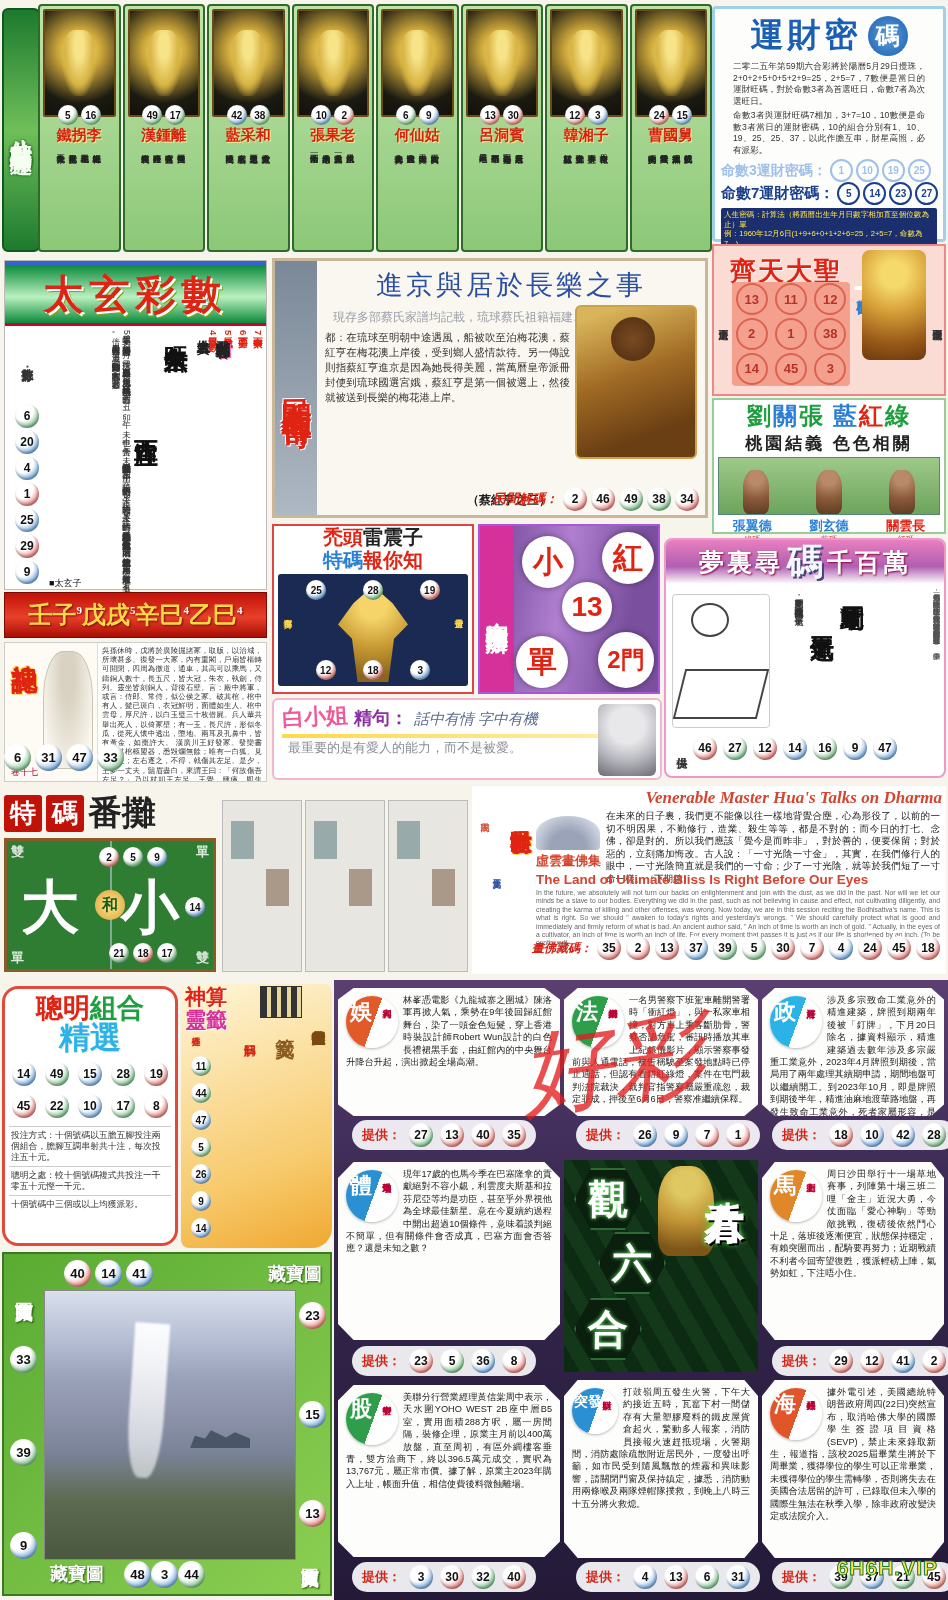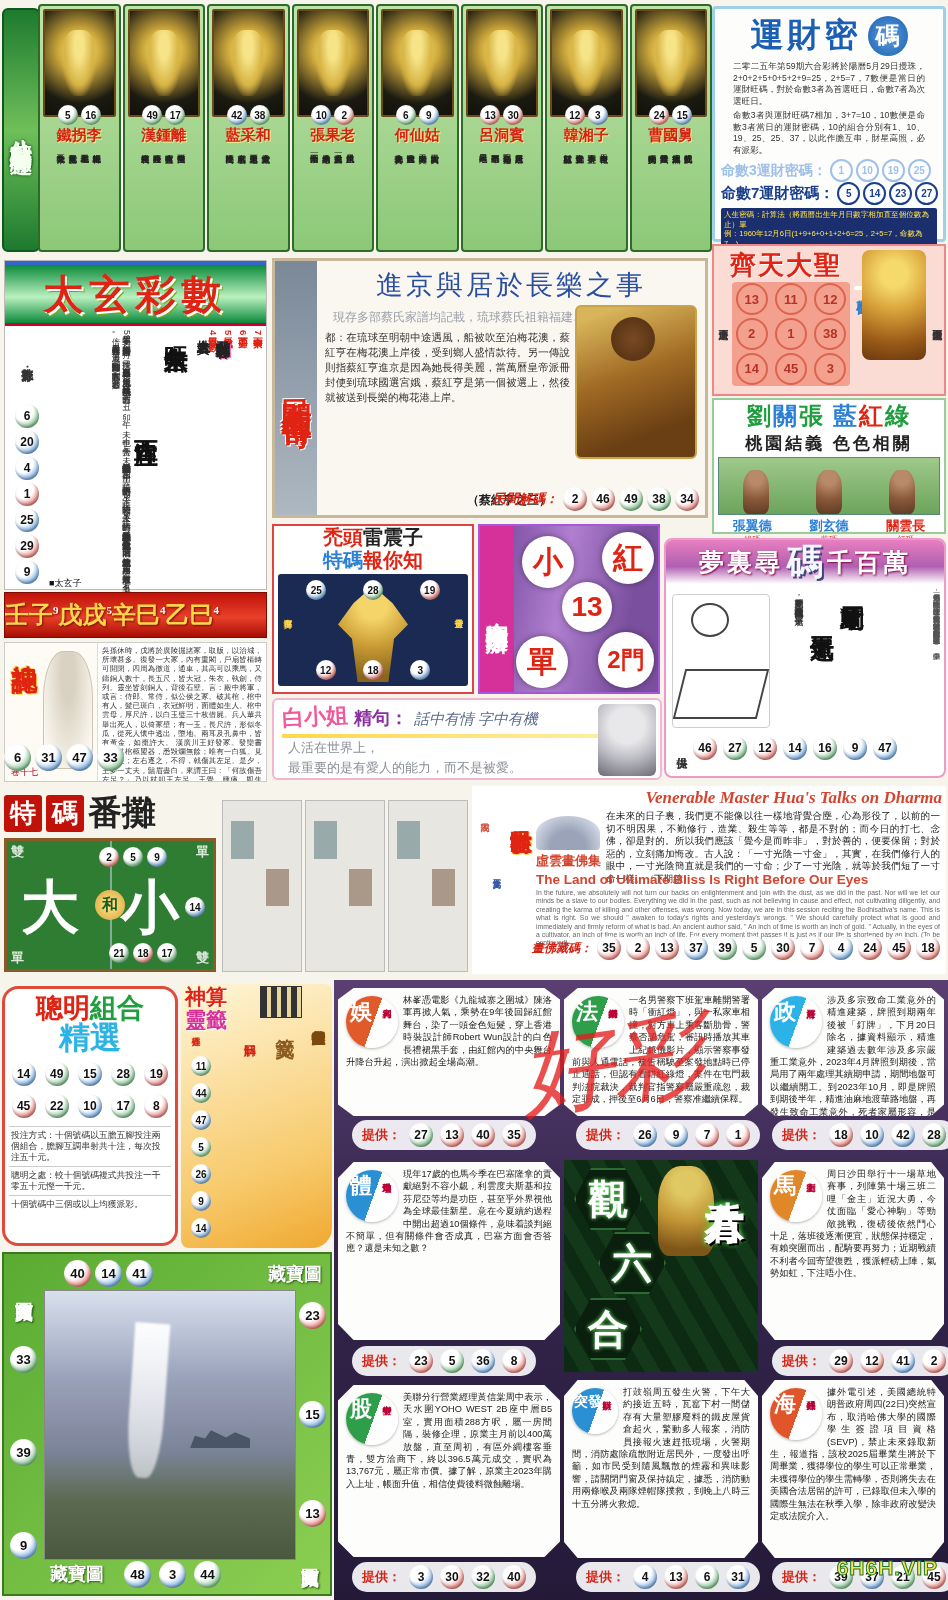--- a/index.html
+++ b/index.html
@@ -71,21 +71,21 @@
   .tx-head2{position:absolute;right:54px;top:4px;font-size:13px;font-weight:bold;color:#222;}
   .tx-big{position:absolute;right:74px;top:2px;font-size:24px;font-weight:bold;color:#111;}
   .tx-big2{position:absolute;right:104px;top:96px;font-size:24px;font-weight:bold;color:#111;}
   .tx-body{position:absolute;right:134px;top:4px;height:256px;width:84px;writing-mode:vertical-rl;
      font-size:8.6px;line-height:10.5px;color:#333;}
   .tx-recs{position:absolute;left:2px;top:0;width:40px;text-align:center;}
   .tx-recs .lab{writing-mode:vertical-rl;font-size:12px;font-weight:bold;color:#333;height:74px;margin:2px auto;}
   .tx-recs .ball{margin:2px auto;display:flex;}
   .tx-sign{position:absolute;left:44px;bottom:2px;font-size:9px;color:#111;}
   #ganzhi{left:4px;top:592px;width:263px;height:46px;background:linear-gradient(180deg,#c01208,#e8402a 55%,#a80e04);
-     display:flex;align-items:center;justify-content:flex-start;border:1px solid #7a0a02;box-sizing:border-box;}
+     display:flex;align-items:center;justify-content:center;border:1px solid #7a0a02;box-sizing:border-box;}
   #ganzhi .gz{color:#ffd84a;font-size:24px;font-weight:bold;text-shadow:1px 1px 2px #7a0a02;
      font-family:"Liberation Serif","DejaVu Serif",serif;}
   #ganzhi sup{font-size:11px;color:#fff;}
   
   #soushen{left:4px;top:642px;width:263px;height:140px;background:#fff;display:flex;box-sizing:border-box;border:1px solid #ccc;}
   #soushen .pic{width:92px;position:relative;background:#fdfbf4;border-right:1px solid #ddd;}
   #soushen .pic .ttl{position:absolute;left:2px;top:2px;writing-mode:vertical-rl;font-size:26px;
      font-weight:bold;color:#e02414;text-shadow:1px 1px 0 #ffd84a,-1px -1px 0 #ffd84a;height:120px;
      font-family:"Liberation Serif","DejaVu Serif",serif;}
   #soushen .pic .vol{position:absolute;left:6px;bottom:2px;font-size:9px;color:#b03;}
@@ -113,21 +113,21 @@
   #minjian .photo:before{content:"";position:absolute;left:34px;top:10px;width:44px;height:44px;border-radius:50%;
      background:radial-gradient(#7a4a22,#4d2c10);}
   #minjian .decode{position:absolute;right:6px;bottom:4px;display:flex;align-items:center;gap:5px;}
   #minjian .decode .lab{color:#d42314;font-weight:bold;font-size:13px;font-style:italic;}
   
   #qitian{left:712px;top:244px;width:234px;height:152px;background:#fbdcd4;border:2px solid #e88;
      box-sizing:border-box;display:flex;}
   #qitian .lv,#qitian .rv{width:16px;writing-mode:vertical-rl;font-size:10px;color:#333;
      padding-top:4px;text-align:center;}
   #qitian .mid{flex:1;position:relative;}
-  #qitian h2{margin:2px 0 0;color:#e02414;font-size:26px;letter-spacing:2px;font-weight:bold;
+  #qitian h2{margin:8px 0 0;color:#e02414;font-size:26px;letter-spacing:2px;font-weight:bold;
      text-shadow:1px 1px 0 #fff;font-family:"Liberation Serif","DejaVu Serif",serif;}
   #qitian .grid{position:absolute;left:2px;top:36px;width:118px;height:104px;background:#f3a08e;
      display:grid;grid-template-columns:repeat(3,1fr);align-items:center;justify-items:center;border-radius:4px;}
   .qnum{width:28px;height:28px;border-radius:50%;border:2px solid rgba(200,50,30,.55);
      color:rgba(170,30,20,.85);font-weight:bold;font-size:13px;display:flex;align-items:center;justify-content:center;}
   #qitian .sub{position:absolute;left:124px;top:40px;writing-mode:vertical-rl;color:#2b7fd4;
      font-weight:bold;font-size:15px;background:#fff;border-radius:4px;padding:2px 0;}
   #qitian .monkey{position:absolute;right:2px;top:4px;width:64px;height:110px;border-radius:8px;
      background:radial-gradient(circle at 50% 22%,#f6d96b 14%,#d8a23a 40%,#9a5a18 75%,#6b3a0e 100%);}
   #qitian .caps{position:absolute;right:4px;bottom:2px;display:flex;gap:2px;}
@@ -682,21 +682,20 @@
     </div>
   </div>
 
   <div id="baixj">
     <div class="hd">
       <span class="nm">白小姐</span>
       <span class="jg">精句：</span>
       <span class="qt">話中有情 字中有機</span>
     </div>
     <div class="ul"></div>
-    <div class="l1">人活在世界上，</div>
     <div class="l2">最重要的是有愛人的能力，而不是被愛。</div>
     <div class="girl"></div>
   </div>
 
   <div id="fantan" class="abs">
     <div class="hd">
       <span class="rb">特</span>
       <span class="rb">碼</span>
       <span class="ft">番攤</span>
     </div>
@@ -822,21 +821,21 @@
     <div class="lab br">藏寶圖</div>
     <div class="paint">
       <div class="fall"></div>
       <div class="house"></div>
     </div>
     <div class="bt balls-lg" style="display: flex; gap: 4px;">
         <span class="ball red">40</span>
         <span class="ball blue">14</span>
         <span class="ball blue">41</span>
       </div>
-    <div class="bb balls-lg" style="display: flex; gap: 8px;">
+    <div class="bb balls-lg" style="display: flex; gap: 0;">
         <span class="ball blue">48</span>
         <span class="ball blue">3</span>
         <span class="ball green">44</span>
       </div>
     <div class="brL balls-lg">
         <span class="ball green">33</span>
         <span class="ball green">39</span>
         <span class="ball blue">9</span>
       </div>
     <div class="brR balls-lg">

